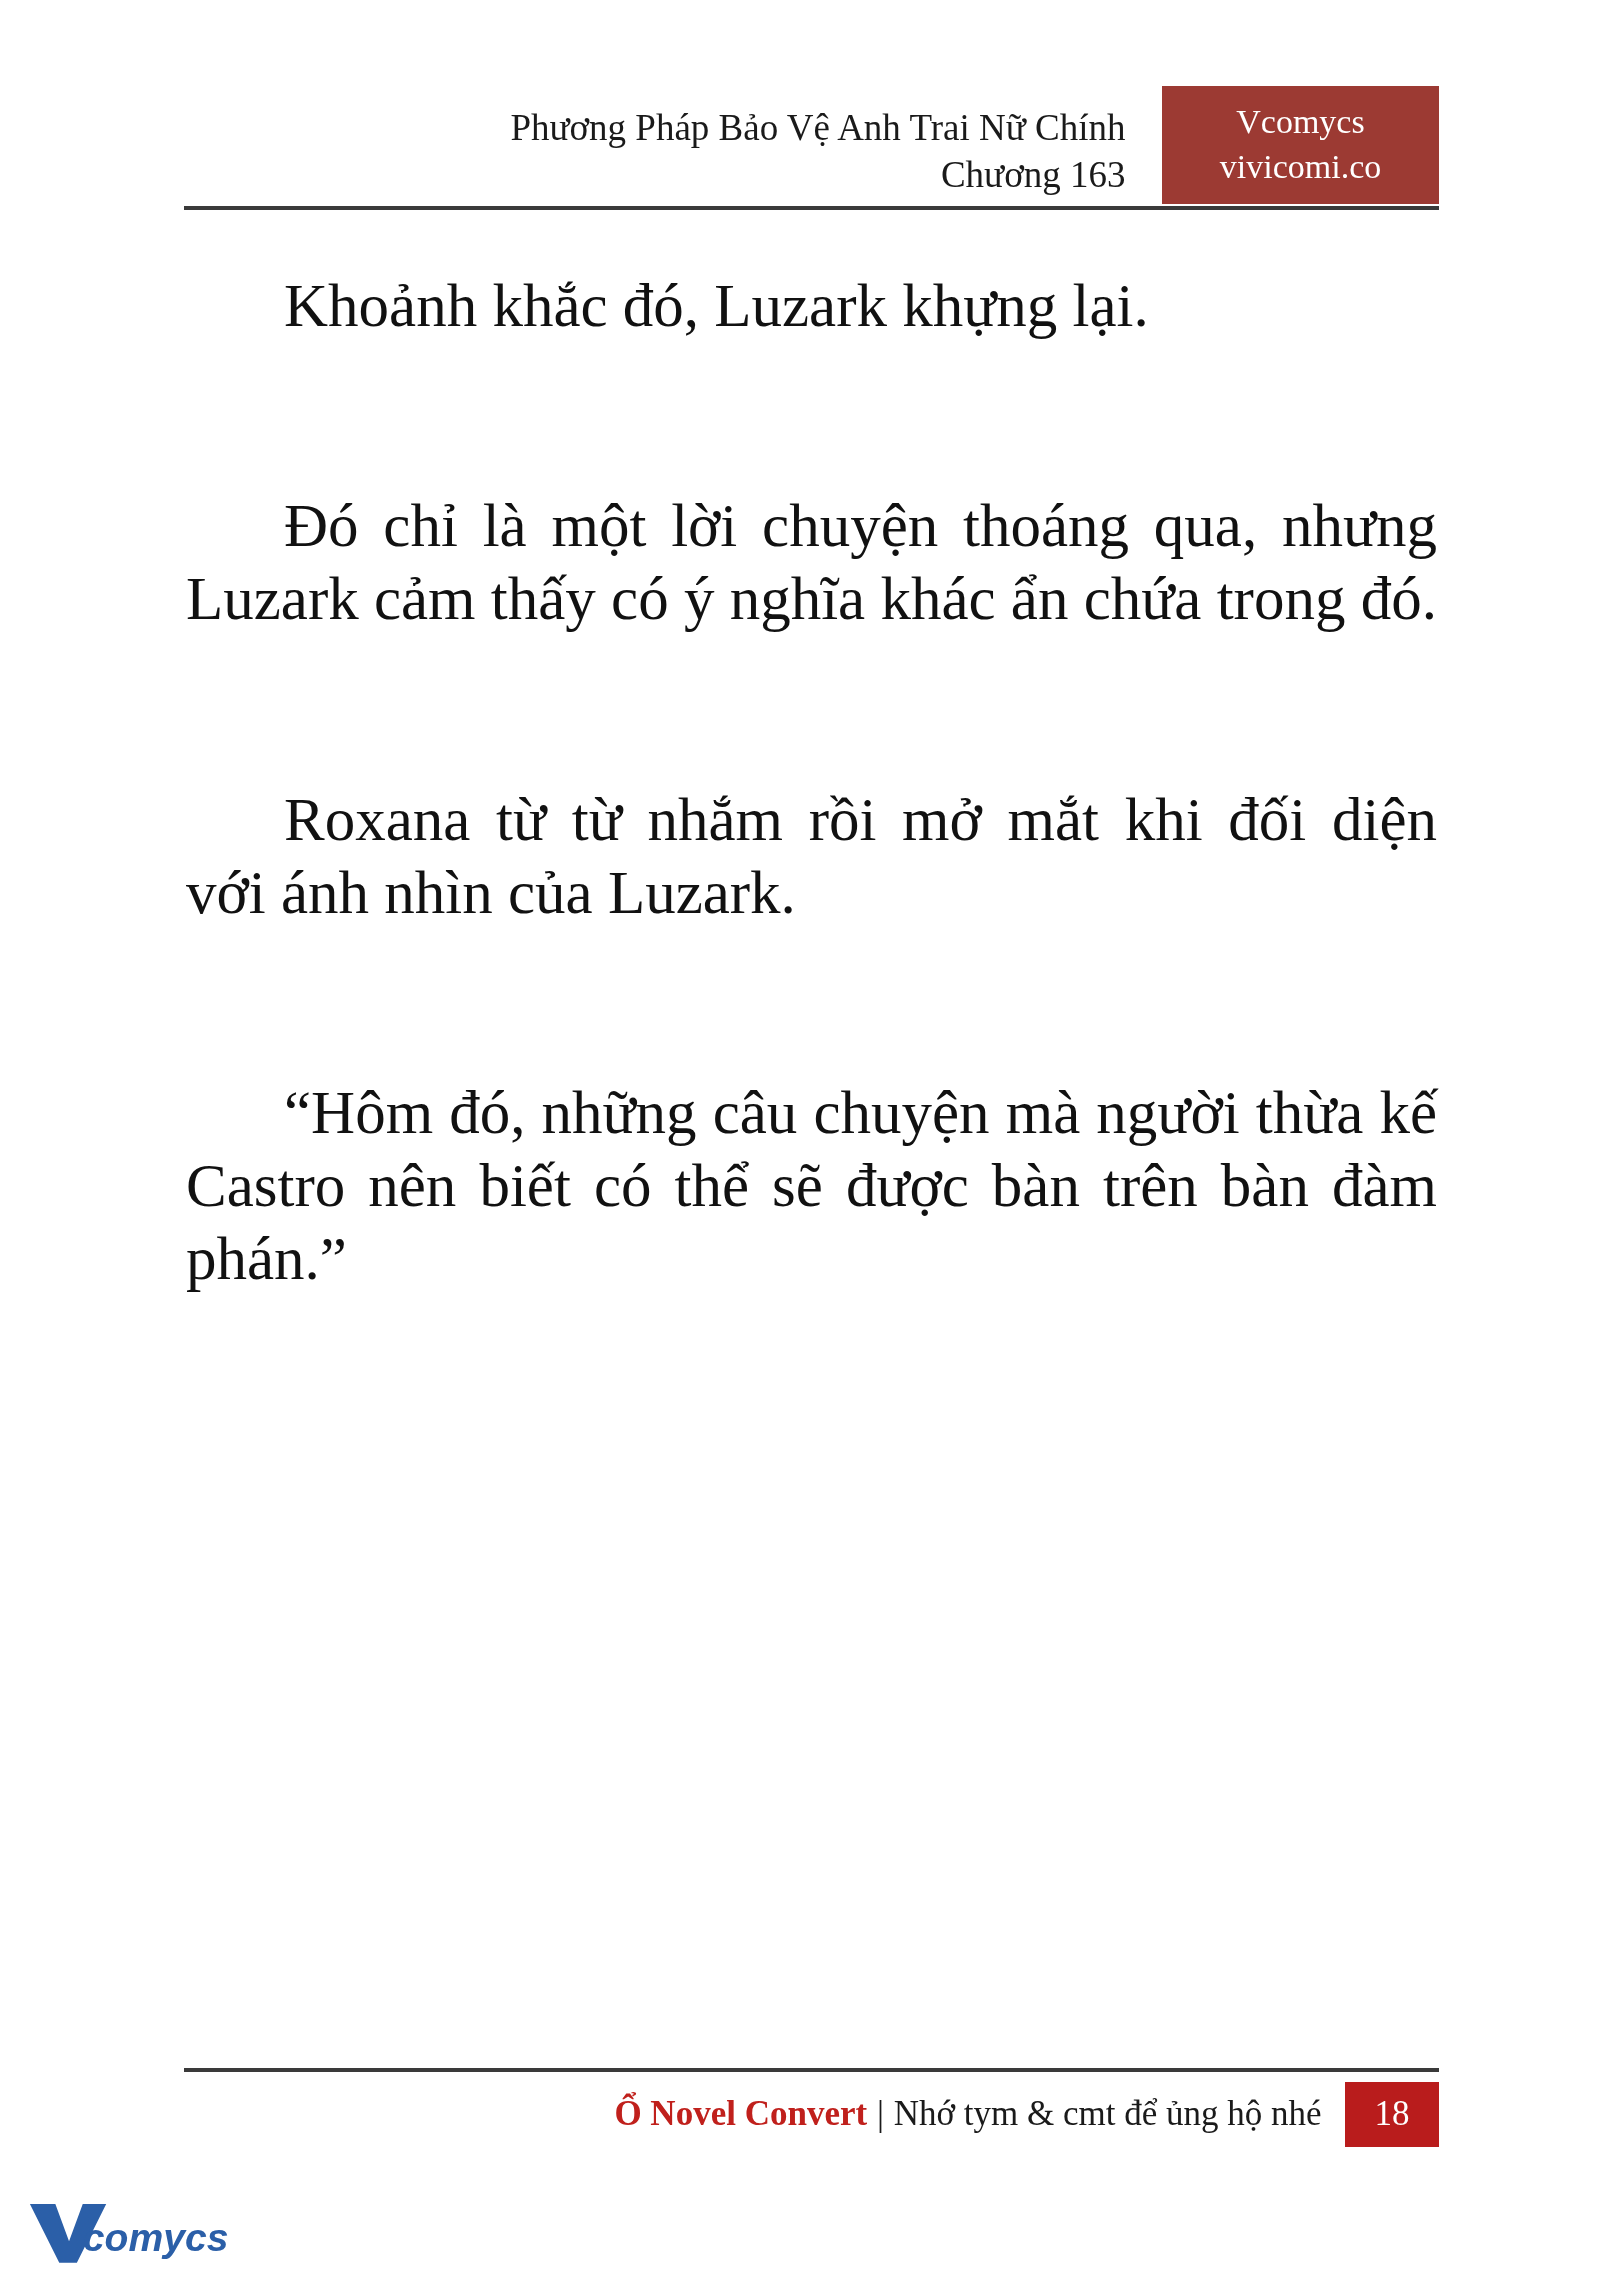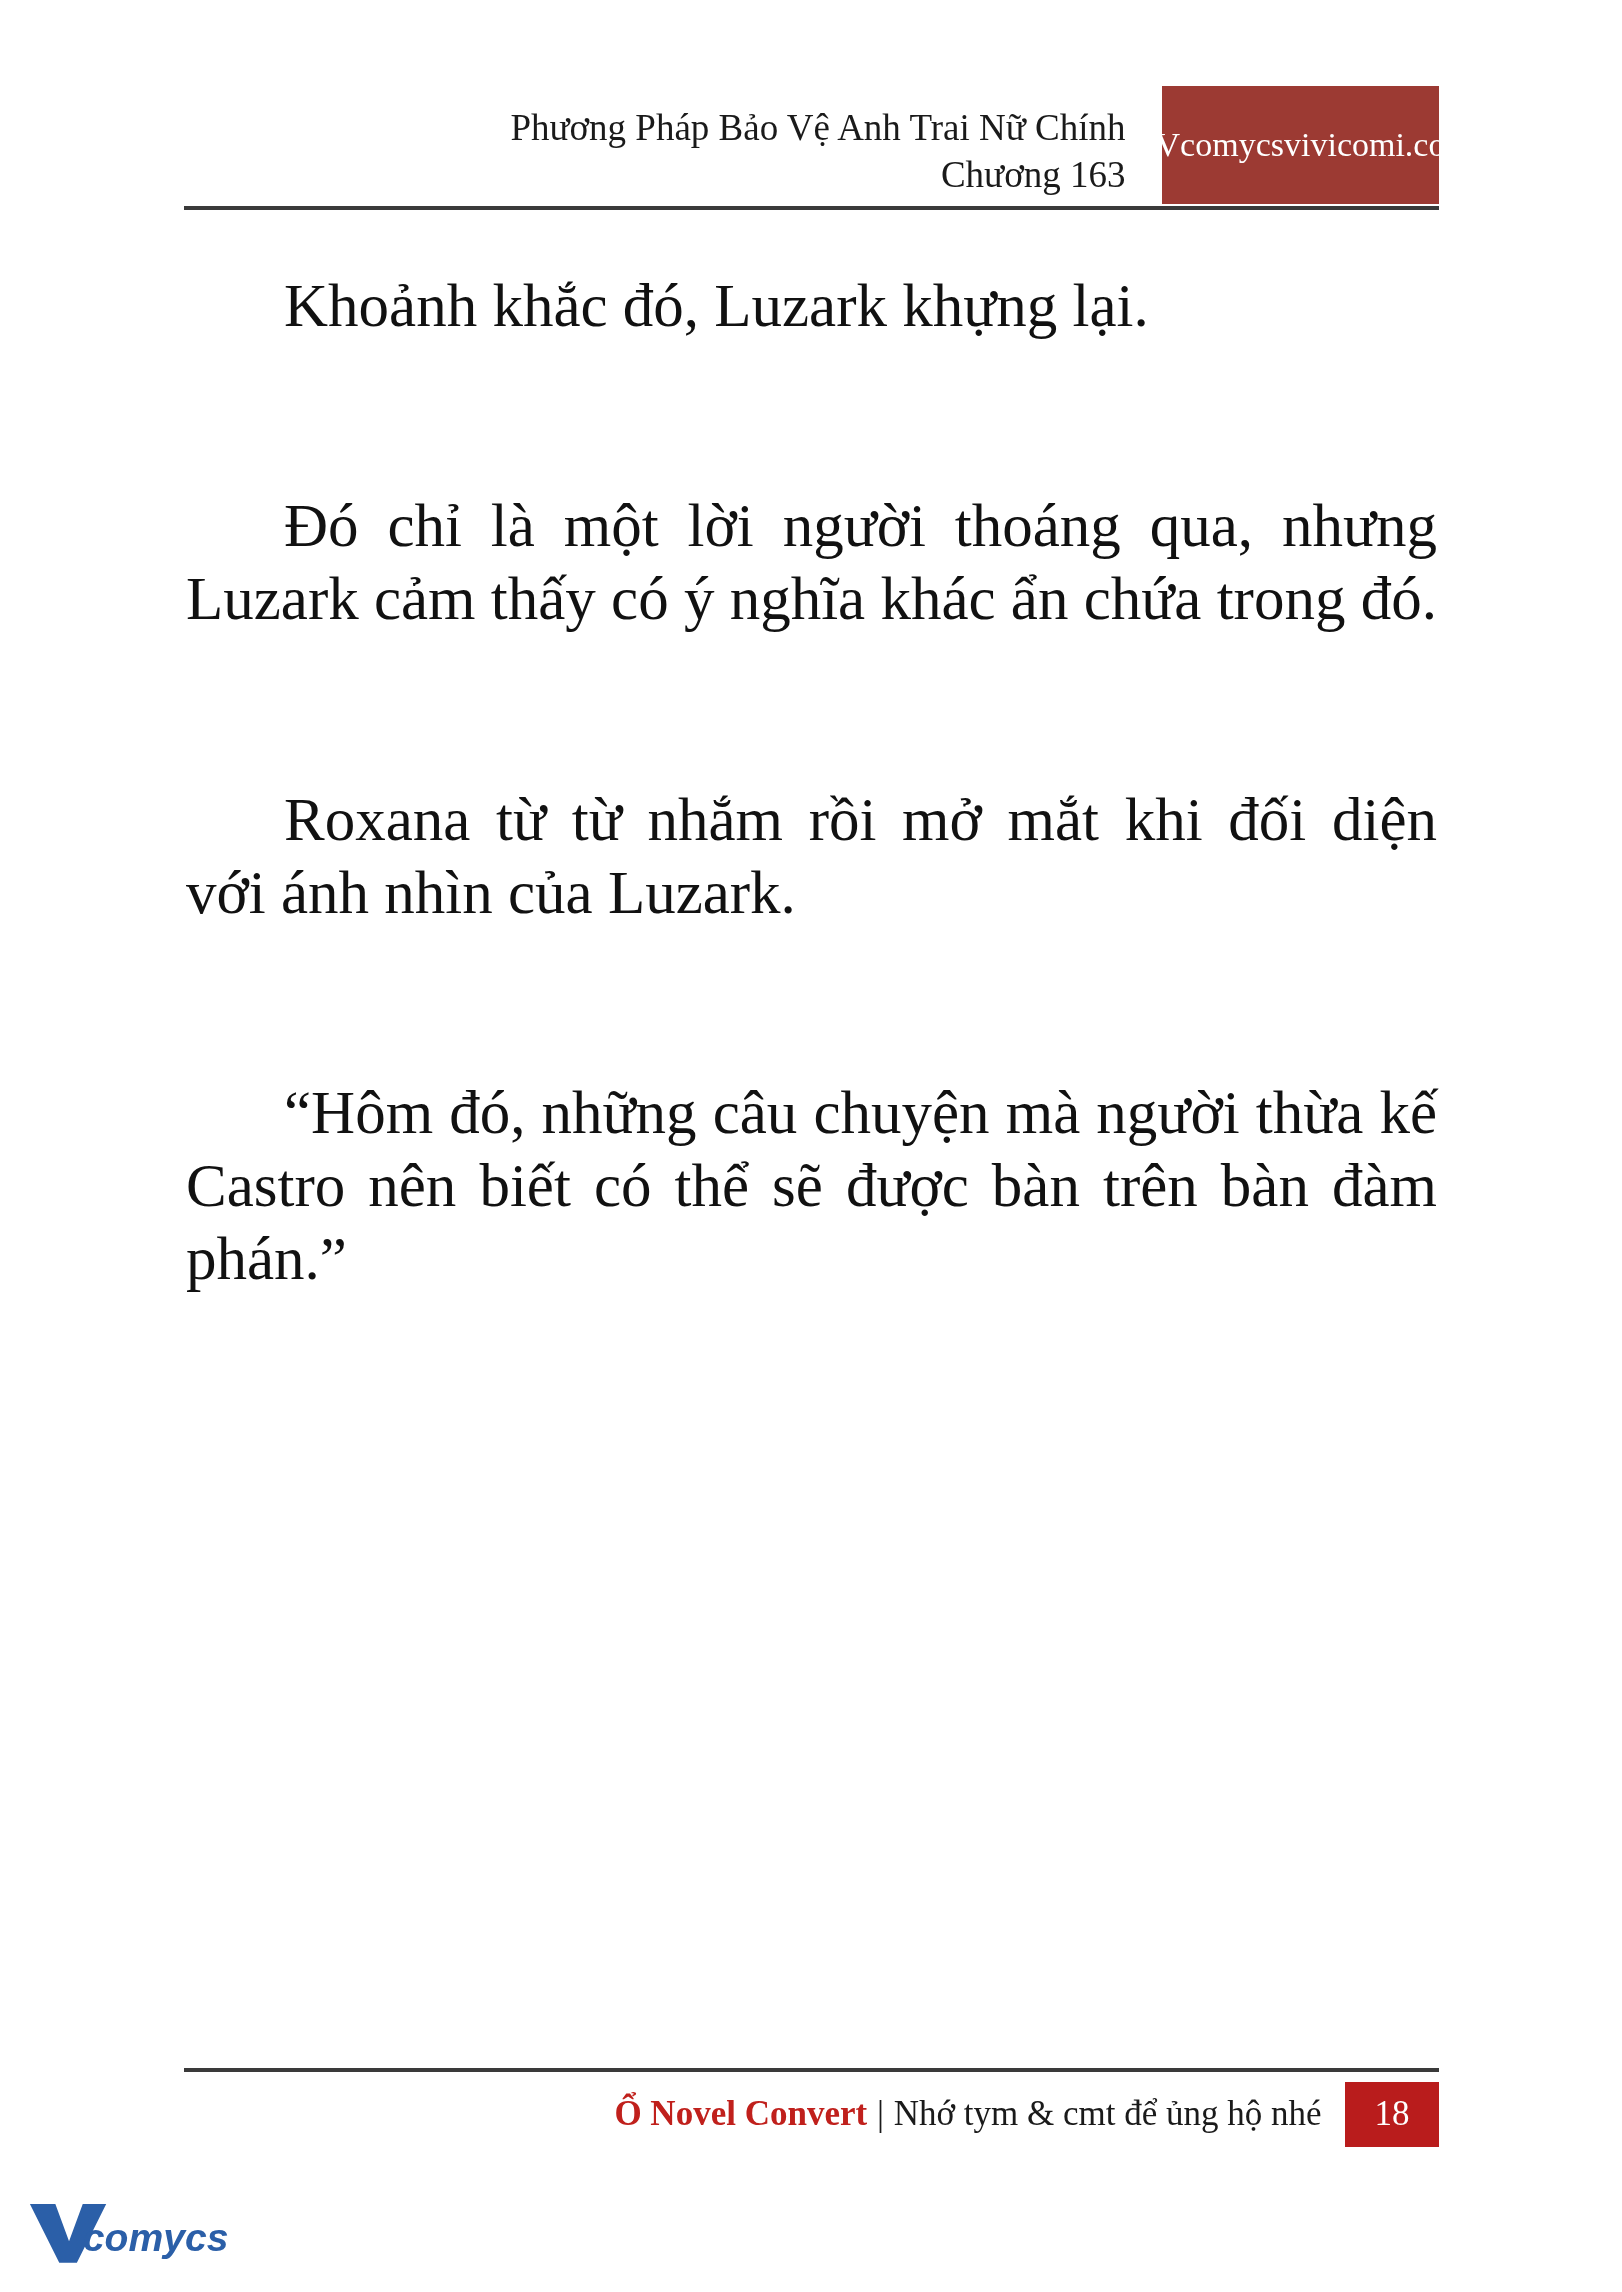--- a/index.html
+++ b/index.html
@@ -53,20 +53,21 @@
   }
   .header-chapter {
     white-space: nowrap;
   }
   .header-badge {
     width: 277px;
     height: 118px;
     background: #9c3a33;
     color: #ffffff;
     display: flex;
+    flex-direction: column;
     align-items: center;
     justify-content: center;
     font-family: "Liberation Serif", serif;
     font-size: 34px;
     line-height: 1.32;
   }
   .header-rule {
     position: absolute;
     left: 0;
     top: 120px;
@@ -178,21 +179,21 @@
       <div class="header-badge">
         <span>Vcomycs</span>
         <span>vivicomi.co</span>
       </div>
     </div>
     <div class="header-rule"></div>
   </div>
 
   <div class="content">
     <p class="para gap-lg">Khoảnh khắc đó, Luzark khựng lại.</p>
-    <p class="para gap-lg">Đó chỉ là một lời người thoáng qua, nhưng Luzark cảm thấy có ý nghĩa khác ẩn chứa trong đó.</p>
+    <p class="para gap-lg">Đó chỉ là một lời chuyện thoáng qua, nhưng Luzark cảm thấy có ý nghĩa khác ẩn chứa trong đó.</p>
     <p class="para gap-lg">Roxana từ từ nhắm rồi mở mắt khi đối diện với ánh nhìn của Luzark.</p>
     <p class="para">“Hôm đó, những câu chuyện mà người thừa kế Castro nên biết có thể sẽ được bàn trên bàn đàm phán.”</p>
   </div>
 
   <div class="footer">
     <div class="footer-rule"></div>
     <div class="footer-inner">
       <div class="footer-text">
         <span class="footer-brand">Ổ Novel Convert</span>
         <span class="footer-sep">|</span>

